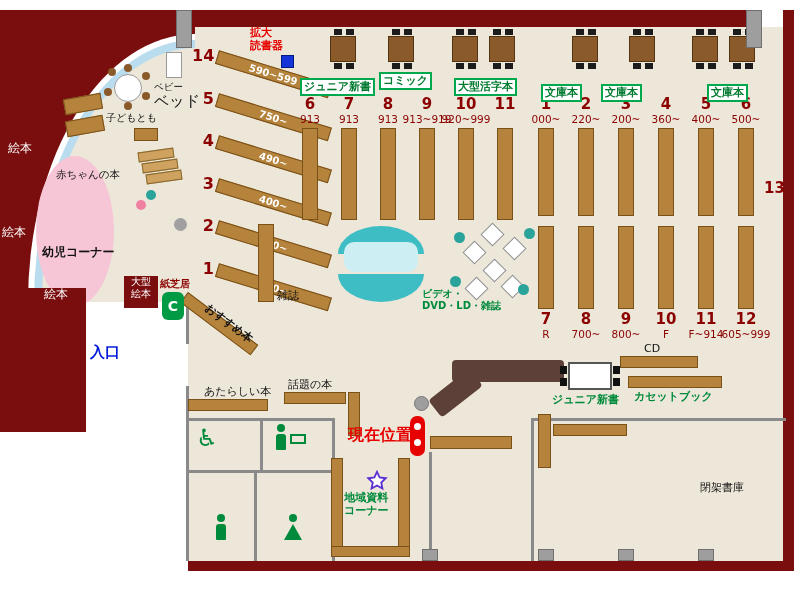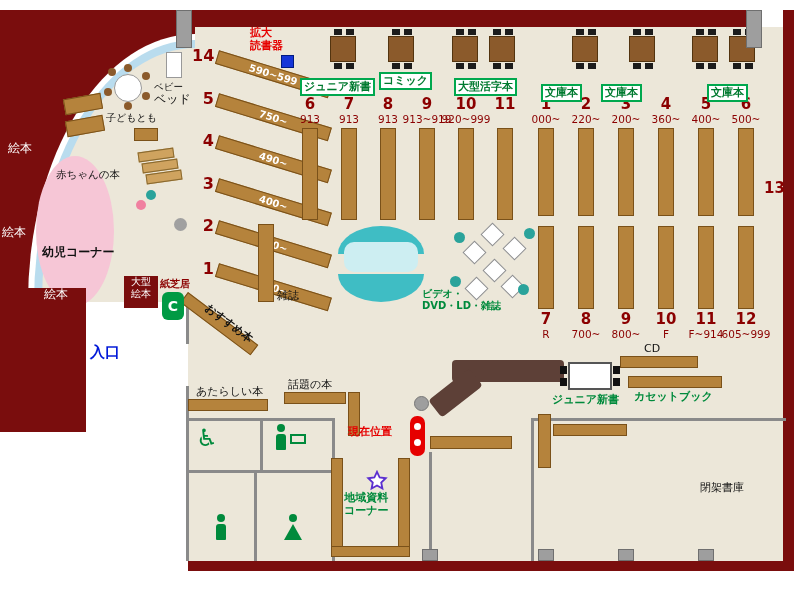--- a/index.html
+++ b/index.html
@@ -9,21 +9,21 @@
   .floor{background:var(--c-floor)}
   .wall{background:var(--c-wall)}
   .shelf{background:var(--c-shelf);border:1px solid var(--c-shelf_border)}
   .grayblock{background:var(--c-gray);border:1px solid #6f6f6f}
   .grayline{background:#8a8a8a}
   .arc{border-top-left-radius:100% 100%}
   .label{white-space:nowrap;color:#111;font-size:11px;line-height:1.15}
   .label.green{color:var(--c-green);font-weight:bold}
   .label.white{color:#fff;font-weight:normal;font-size:12px}
   .label.maroon{color:var(--c-maroon)}
-  .label.red{color:var(--c-red);font-weight:bold;font-size:11px}
+  .label.red{color:var(--c-red);font-weight:bold;font-size:16px}
   .label.blue{color:var(--c-blue);font-weight:bold;font-size:15px}
   .gbox{position:absolute;border:2px solid #00a84e;background:#fff;color:#007a2f;font-weight:bold;font-size:11px;padding:0 2px;white-space:nowrap;z-index:8;line-height:1.3}
   .rtable{position:absolute;top:36px;width:26px;height:26px;background:var(--c-table);border:1px solid #53340f;z-index:6}
   .rtable::before,.rtable::after{content:"";position:absolute;left:3px;width:8px;height:6px;background:#1c1c1c;box-shadow:12px 0 0 #1c1c1c}
   .rtable::before{top:-8px}
   .rtable::after{bottom:-8px}
   .diag-group{position:absolute;left:192px;top:46px;z-index:6}
   .drow{position:absolute;left:0;top:calc(var(--i)*42.5px);display:flex;align-items:flex-start}
   .drow .dno{width:22px;text-align:right;margin-right:3px;color:var(--c-maroon);font-weight:bold;font-size:16px}
   .drow .dbar{width:118px;height:14px;background:var(--c-shelf);border:1px solid var(--c-shelf_border);transform:rotate(17deg);transform-origin:0 50%;color:#fff;font-size:10px;font-weight:bold;text-align:center;line-height:13px;margin-top:4px;white-space:nowrap}
@@ -105,21 +105,21 @@
   <div class="abs shelf" style="left:134px;top:128px;width:24px;height:13px;z-index:6"></div>
   <div class="abs" style="left:138px;top:150px;width:36px;height:10px;background:#cfa35f;border:1px solid #8a6a30;transform:rotate(-8deg);z-index:6"></div>
   <div class="abs" style="left:142px;top:161px;width:36px;height:10px;background:#cfa35f;border:1px solid #8a6a30;transform:rotate(-8deg);z-index:6"></div>
   <div class="abs" style="left:146px;top:172px;width:36px;height:10px;background:#cfa35f;border:1px solid #8a6a30;transform:rotate(-8deg);z-index:6"></div>
   <div class="dot" style="left:146px;top:190px;width:10px;height:10px;background:#2aa39b"></div>
   <div class="dot" style="left:136px;top:200px;width:10px;height:10px;background:#f080a0"></div>
   <div class="dot" style="left:174px;top:218px;width:13px;height:13px;background:#a0a0a0"></div>
   <div class="abs" style="left:166px;top:52px;width:16px;height:26px;background:#fff;border:1px solid #999;z-index:6"></div>
   <div class="abs" style="left:154px;top:82px;z-index:7">
     <div class="label" style="font-size:9.5px">ベビー</div>
-    <div class="label" style="font-size:12px">ベッド</div>
+    <div class="label" style="font-size:15px">ベッド</div>
   </div>
 
   <div class="abs grayblock" style="left:176px;top:10px;width:16px;height:38px;z-index:8"></div>
   <div class="abs grayblock" style="left:746px;top:10px;width:16px;height:38px;z-index:8"></div>
 
   <div class="abs" style="left:250px;top:27px;z-index:8">
     <div class="label red" style="font-size:11px">拡大</div>
     <div class="label red" style="font-size:11px">読書器</div>
   </div>
   <div class="abs" style="left:281px;top:55px;width:13px;height:13px;background:#1535d8;border:1px solid #001a80;z-index:8"></div>
@@ -291,21 +291,21 @@
   <div class="tealdot" style="left:454px;top:232px"></div>
   <div class="tealdot" style="left:450px;top:276px"></div>
   <div class="tealdot" style="left:524px;top:228px"></div>
   <div class="tealdot" style="left:518px;top:284px"></div>
 
   <div class="abs" style="left:422px;top:288px;z-index:7">
     <div class="label green" style="font-size:10px">ビデオ・</div>
     <div class="label green" style="font-size:10px">DVD・LD・雑誌</div>
   </div>
 
-  <div class="abs label" style="left:196px;top:386px;z-index:7">あたらしい本</div>
+  <div class="abs label" style="left:204px;top:386px;z-index:7">あたらしい本</div>
   <div class="abs shelf" style="left:188px;top:399px;width:80px;height:12px;z-index:6"></div>
   <div class="abs label" style="left:288px;top:379px;z-index:7">話題の本</div>
   <div class="abs shelf" style="left:284px;top:392px;width:62px;height:12px;z-index:6"></div>
   <div class="abs shelf" style="left:348px;top:392px;width:12px;height:44px;z-index:6"></div>
 
   <div class="counterpc" style="left:452px;top:360px;width:112px;height:22px"></div>
   <div class="counterpc" style="left:424px;top:366px;width:52px;height:22px;transform:rotate(-38deg);transform-origin:100% 50%"></div>
   <div class="dot" style="left:414px;top:396px;width:15px;height:15px;background:var(--c-gray);border:1px solid #777;z-index:6"></div>
 
   <div class="abs label red" style="left:348px;top:426px;z-index:8">現在位置</div>

